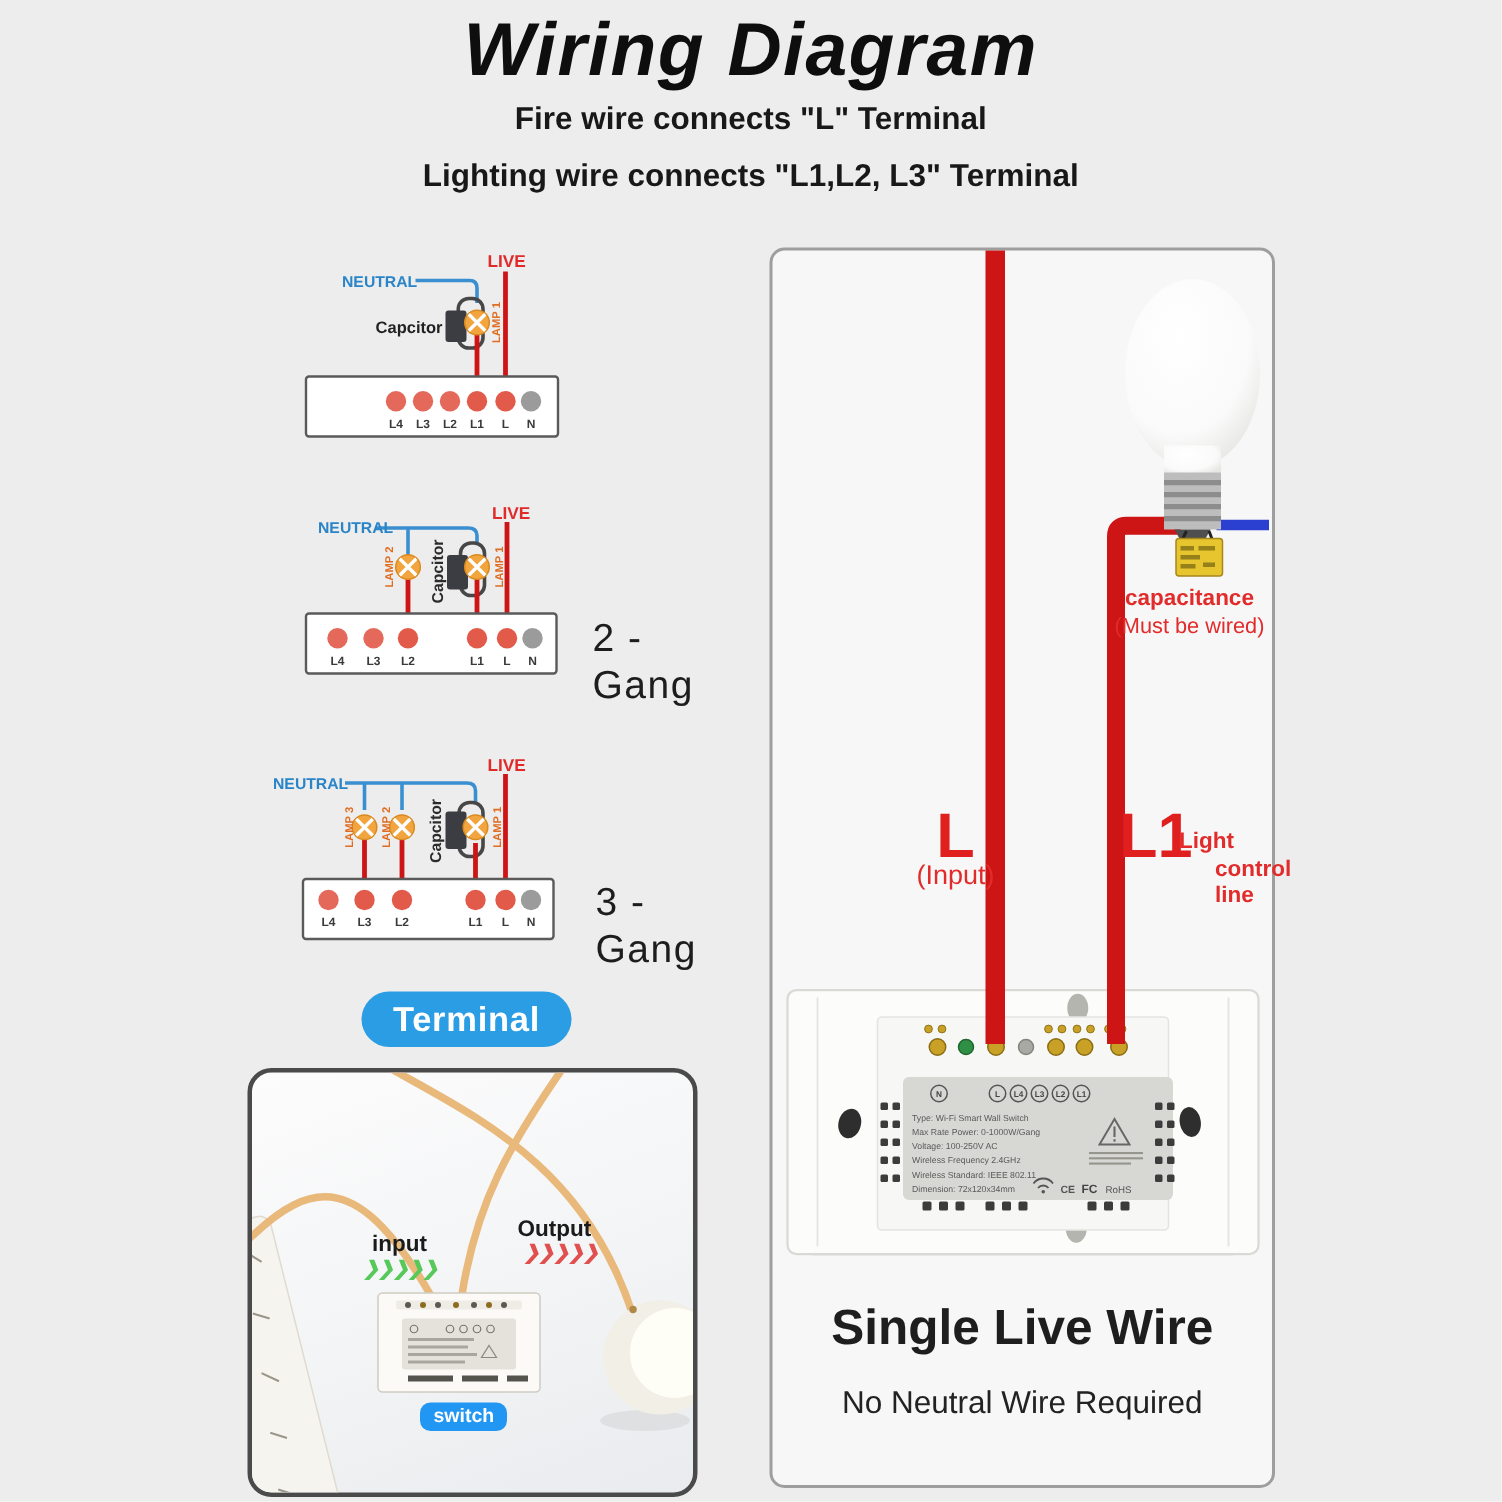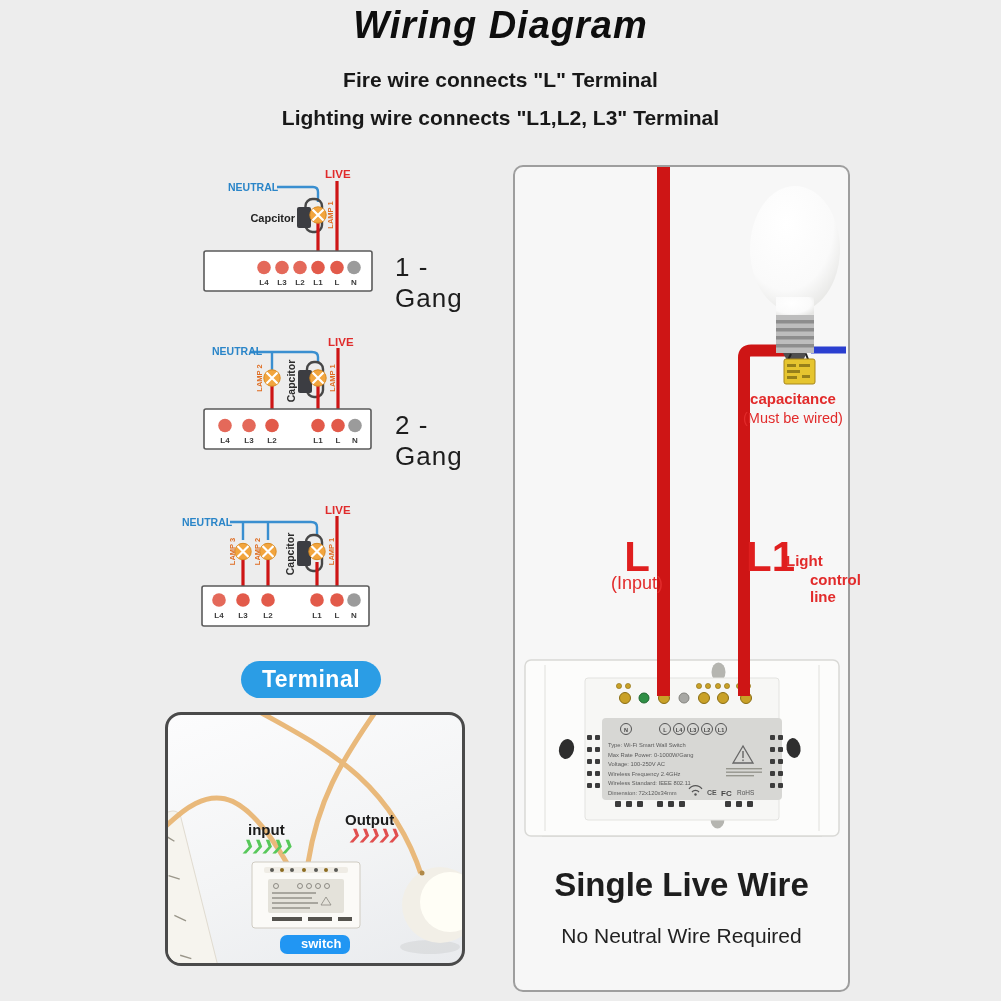--- a/index.html
+++ b/index.html
@@ -1,35 +1,35 @@
 <!DOCTYPE html>
 <html><head>
 <meta charset="utf-8">
 <style>
   html,body{margin:0;padding:0;}
   .stage{position:relative;width:1001px;height:1001px;background:#ededed;overflow:hidden;
          font-family:"Liberation Sans",sans-serif;}
   .abs{position:absolute;}
-  .title{left:0;right:0;top:4px;text-align:center;font-size:38px;font-weight:800;
+  .title{left:0;right:0;top:4px;text-align:center;font-size:50px;font-weight:800;
          font-style:italic;color:#0e0e0e;letter-spacing:1px;}
   .sub{left:0;right:0;text-align:center;font-size:21px;font-weight:600;color:#181818;}
   .sub1{top:68px;} .sub2{top:106px;}
   .gang{position:absolute;width:310px;}
   .gang svg{position:absolute;left:0;top:0;}
   .gang-label{position:absolute;font-size:26px;font-weight:500;color:#1d1d1d;letter-spacing:1px;}
   .pill{left:241px;top:661px;width:140px;height:37px;background:#2b9de5;border-radius:19px;
         color:#fff;font-size:23px;font-weight:bold;text-align:center;line-height:37px;letter-spacing:.5px;}
-  .photo{left:165px;top:712px;width:300px;height:254px;box-sizing:border-box;
+  .photo{left:165px;top:712px;width:300px;height:286px;box-sizing:border-box;
          border:3px solid #4a4a4a;border-radius:16px;overflow:hidden;
          background:linear-gradient(160deg,#fcfcfd 0%,#f3f4f5 55%,#e9ebee 100%);}
   .photo-label{position:absolute;font-size:15px;font-weight:600;color:#1b1b1b;}
   .chev{position:absolute;font-size:13px;font-weight:bold;letter-spacing:-1px;font-style:italic;}
   .chev-green{color:#57c85a;} .chev-red{color:#e14f4f;}
   .badge{position:absolute;left:112px;top:220px;background:#2196f3;border-radius:7px;
-         color:#fff;font-size:13px;font-weight:bold;padding:1px 9px 3px 21px;}
+         color:#fff;font-size:13px;font-weight:bold;padding:1px 9px 3px 9px;}
   .panel{left:513px;top:165px;width:337px;height:827px;box-sizing:border-box;
          background:#f7f7f7;border:2px solid #9e9e9e;border-radius:10px;}
   .panel svg{position:absolute;left:0;top:0;}
   .red-t{color:#e22b2b;}
   .cap-t{left:178px;top:223px;width:200px;text-align:center;font-size:15px;font-weight:bold;}
   .cap-n{left:168px;top:243px;width:220px;text-align:center;font-size:14.5px;}
   .l-big{font-size:42px;font-weight:bold;color:#e01f1f;}
   .l-lab{left:92px;top:366px;width:60px;text-align:center;}
   .l-sub{left:70px;top:406px;width:104px;text-align:center;font-size:18px;}
   .l1-lab{left:231px;top:366px;}
@@ -67,21 +67,20 @@
       <text x="145" y="10" font-size="11.5" font-weight="bold" fill="#e02b2b">LIVE</text>
       <text x="115" y="54" font-size="11" font-weight="bold" fill="#222" text-anchor="end">Capcitor</text>
       <text transform="rotate(-90 150 47)" x="150" y="50" font-size="7.5" font-weight="bold" fill="#df6d22" text-anchor="middle">LAMP 1</text>
       <text x="84" y="117" font-size="8" font-weight="bold" fill="#3a3a3a" text-anchor="middle">L4</text>
       <text x="102" y="117" font-size="8" font-weight="bold" fill="#3a3a3a" text-anchor="middle">L3</text>
       <text x="120" y="117" font-size="8" font-weight="bold" fill="#3a3a3a" text-anchor="middle">L2</text>
       <text x="138" y="117" font-size="8" font-weight="bold" fill="#3a3a3a" text-anchor="middle">L1</text>
       <text x="157" y="117" font-size="8" font-weight="bold" fill="#3a3a3a" text-anchor="middle">L</text>
       <text x="174" y="117" font-size="8" font-weight="bold" fill="#3a3a3a" text-anchor="middle">N</text>
     </svg>
-    <span class="gang-label" style="left:215px;top:84px;">1 - Gang</span>
   </div>
 
   <div class="gang" style="left:180px;top:330px;height:132px;">
     <svg width="310" height="132" viewBox="0 0 310 132">
       <path d="M70,22 H132 Q138,22 138,27 V33 M92,22 V40" stroke="#3a8fd0" stroke-width="2.4" fill="none"></path>
       <rect x="127" y="32" width="16" height="35" rx="7" fill="none" stroke="#474747" stroke-width="2.4"></rect>
       <rect x="118" y="40" width="14" height="23" rx="2" fill="#3c3d42"></rect>
       <path d="M158,18 V95 M92,56 V95 M138,56 V95" stroke="#ce1515" stroke-width="3.2" fill="none"></path>
       <circle cx="92" cy="48" r="8.2" fill="#f2a53e" stroke="#d98a20" stroke-width="1"></circle>
       <path d="M86.5,42.5 L97.5,53.5 M97.5,42.5 L86.5,53.5" stroke="#ffffff" stroke-width="2.2"></path>
@@ -134,20 +133,21 @@
       <text transform="rotate(-90 54 51.5)" x="54" y="54.5" font-size="7.5" font-weight="bold" fill="#df6d22" text-anchor="middle">LAMP 3</text>
       <text transform="rotate(-90 79 51.5)" x="79" y="54.5" font-size="7.5" font-weight="bold" fill="#df6d22" text-anchor="middle">LAMP 2</text>
       <text transform="rotate(-90 153 51.5)" x="153" y="54.5" font-size="7.5" font-weight="bold" fill="#df6d22" text-anchor="middle">LAMP 1</text>
       <text x="41" y="117.5" font-size="8" font-weight="bold" fill="#3a3a3a" text-anchor="middle">L4</text>
       <text x="65" y="117.5" font-size="8" font-weight="bold" fill="#3a3a3a" text-anchor="middle">L3</text>
       <text x="90" y="117.5" font-size="8" font-weight="bold" fill="#3a3a3a" text-anchor="middle">L2</text>
       <text x="139" y="117.5" font-size="8" font-weight="bold" fill="#3a3a3a" text-anchor="middle">L1</text>
       <text x="159" y="117.5" font-size="8" font-weight="bold" fill="#3a3a3a" text-anchor="middle">L</text>
       <text x="176" y="117.5" font-size="8" font-weight="bold" fill="#3a3a3a" text-anchor="middle">N</text>
     </svg>
+    <span class="gang-label" style="left:219px;top:86px;">3 - Gang</span>
   </div>
 
   <div class="abs pill">Terminal</div>
 
   <div class="abs photo">
     <svg width="294" height="280" viewBox="0 0 294 280">
 
       <g transform="rotate(-14 10 215)">
         <rect x="-32" y="98" width="72" height="240" rx="8" fill="#f6f4ee" stroke="#e0dbd0"></rect>
         <path d="M20,120 L28,128 M14,160 L24,166 M10,200 L20,208 M6,240 L16,246 M2,278 L12,284" stroke="#9a968a" stroke-width="1.4"></path>

